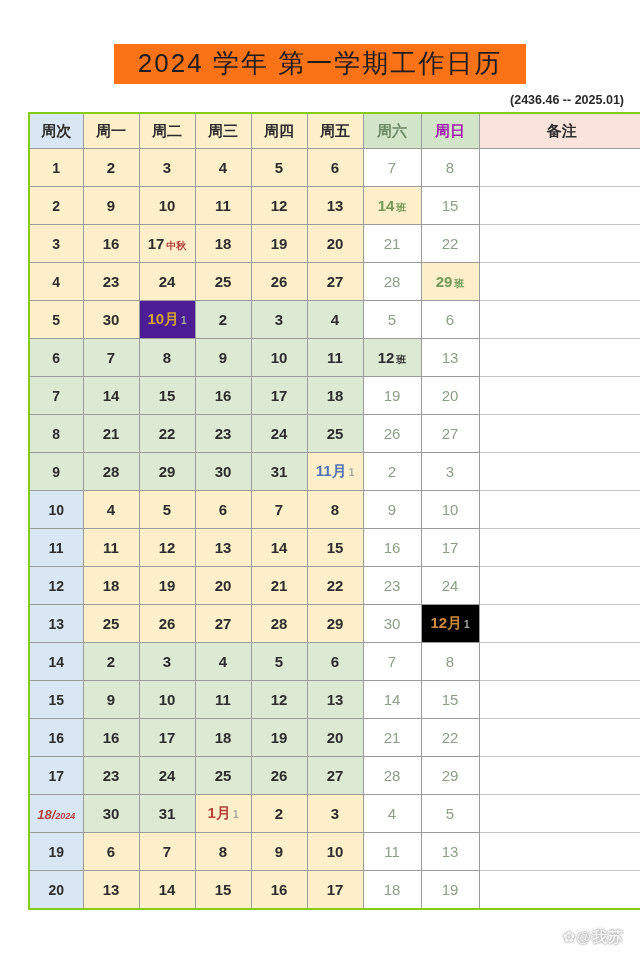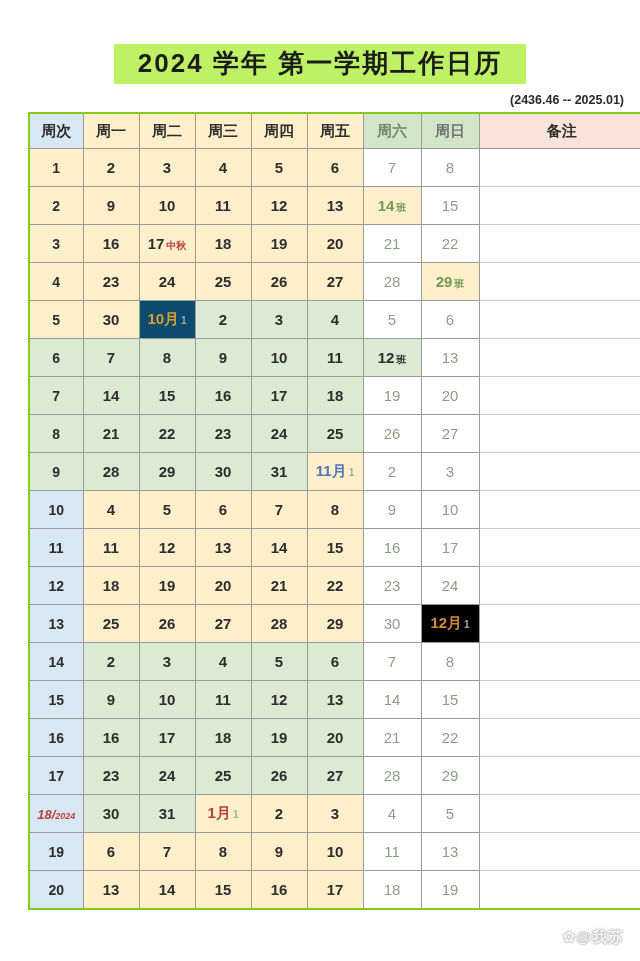--- a/index.html
+++ b/index.html
@@ -1,22 +1,22 @@
 <!DOCTYPE html>
 <html><head>
 <meta charset="utf-8">
 <style>
   * { margin:0; padding:0; box-sizing:border-box; }
   body { font-family:"Liberation Sans","DejaVu Sans",sans-serif; background:#ffffff; }
   .page { width:640px; height:961px; position:relative; background:#fefefe; overflow:hidden; }
 
   .title-wrap { text-align:center; padding-top:44px; }
   .page-title {
-    display:inline-block; background:#bef264; color:#1c1c1c;
-    font-size:26px; font-weight:700; letter-spacing:2px; padding:3px 24px; line-height:1.3;
+    display:inline-block; background:#f97316; color:#1c1c1c;
+    font-size:26px; font-weight:400; letter-spacing:2px; padding:3px 24px; line-height:1.3;
   }
   .subtitle { text-align:right; padding-right:16px; margin-top:9px; margin-bottom:5px;
     font-size:12.5px; font-weight:700; color:#2a2a2a; }
 
   table.cal { border-collapse:collapse; table-layout:fixed; margin-left:28px; width:616px;
     border:2px solid #84cc16; }
   .cal th, .cal td { border:1px solid #9b9b9b; text-align:center; vertical-align:middle;
     padding:0; overflow:hidden; white-space:nowrap; }
   .cal thead tr { height:36px; }
   .cal tr.banner-row { height:40px; }
@@ -65,21 +65,21 @@
     </colgroup>
     <thead>
         <tr>
           <th style="background: rgb(217, 231, 244); color: rgb(45, 45, 45);">周次</th>
           <th style="background: rgb(252, 239, 201); color: rgb(45, 45, 45);">周一</th>
           <th style="background: rgb(252, 239, 201); color: rgb(45, 45, 45);">周二</th>
           <th style="background: rgb(252, 239, 201); color: rgb(45, 45, 45);">周三</th>
           <th style="background: rgb(252, 239, 201); color: rgb(45, 45, 45);">周四</th>
           <th style="background: rgb(252, 239, 201); color: rgb(45, 45, 45);">周五</th>
           <th style="background: rgb(210, 229, 201); color: rgb(109, 140, 99);">周六</th>
-          <th style="background: rgb(210, 229, 201); color: #737373;">周日</th>
+          <th style="background: rgb(210, 229, 201); color: #a21caf;">周日</th>
           <th style="background: rgb(249, 227, 218); color: rgb(45, 45, 45);">备注</th>
         </tr>
       </thead>
     <tbody>
         <tr class="week-row">
           <td class="wk" style="background: rgb(252, 239, 201);"><span class="m" style="color: rgb(45, 45, 45);">1</span></td>
           <td style="background: rgb(252, 239, 201);"><span class="m" style="color: rgb(45, 45, 45);">2</span></td>
           <td style="background: rgb(252, 239, 201);"><span class="m" style="color: rgb(45, 45, 45);">3</span></td>
           <td style="background: rgb(252, 239, 201);"><span class="m" style="color: rgb(45, 45, 45);">4</span></td>
           <td style="background: rgb(252, 239, 201);"><span class="m" style="color: rgb(45, 45, 45);">5</span></td>
@@ -117,21 +117,21 @@
           <td style="background: rgb(252, 239, 201);"><span class="m" style="color: rgb(45, 45, 45);">25</span></td>
           <td style="background: rgb(252, 239, 201);"><span class="m" style="color: rgb(45, 45, 45);">26</span></td>
           <td style="background: rgb(252, 239, 201);"><span class="m" style="color: rgb(45, 45, 45);">27</span></td>
           <td style="background: rgb(255, 255, 255);"><span class="m reg" style="color: rgb(139, 159, 133);">28</span></td>
           <td style="background: rgb(252, 239, 201);"><span class="m" style="color: rgb(113, 154, 88);">29</span><span class="sfx" style="color: rgb(113, 154, 88);">班</span></td>
           <td class="note-cell"></td>
         </tr>
         <tr class="week-row">
           <td class="wk" style="background: rgb(252, 239, 201);"><span class="m" style="color: rgb(45, 45, 45);">5</span></td>
           <td style="background: rgb(252, 239, 201);"><span class="m" style="color: rgb(45, 45, 45);">30</span></td>
-          <td style="background: #0c4a6e;"><span class="m" style="color: rgb(211, 163, 46);">10月</span><span class="sfx" style="color: rgb(164, 172, 161);">1</span></td>
+          <td style="background: #4c1d95;"><span class="m" style="color: rgb(211, 163, 46);">10月</span><span class="sfx" style="color: rgb(164, 172, 161);">1</span></td>
           <td style="background: rgb(220, 234, 212);"><span class="m" style="color: rgb(45, 45, 45);">2</span></td>
           <td style="background: rgb(220, 234, 212);"><span class="m" style="color: rgb(45, 45, 45);">3</span></td>
           <td style="background: rgb(220, 234, 212);"><span class="m" style="color: rgb(45, 45, 45);">4</span></td>
           <td style="background: rgb(255, 255, 255);"><span class="m reg" style="color: rgb(139, 159, 133);">5</span></td>
           <td style="background: rgb(255, 255, 255);"><span class="m reg" style="color: rgb(139, 159, 133);">6</span></td>
           <td class="note-cell"></td>
         </tr>
         <tr class="week-row">
           <td class="wk" style="background: rgb(220, 234, 212);"><span class="m" style="color: rgb(45, 45, 45);">6</span></td>
           <td style="background: rgb(220, 234, 212);"><span class="m" style="color: rgb(45, 45, 45);">7</span></td>

